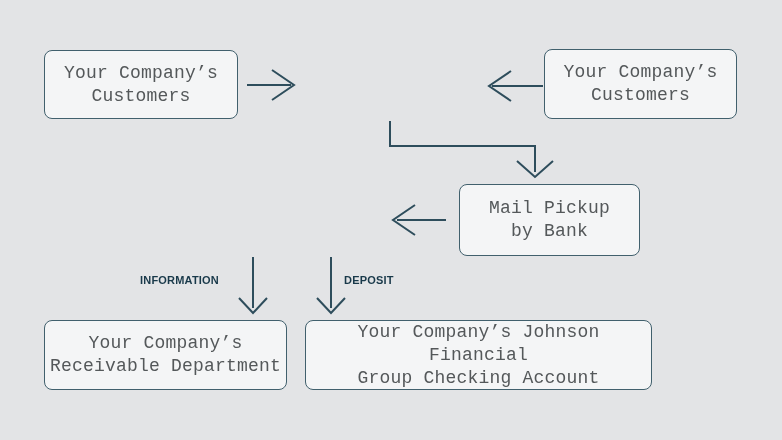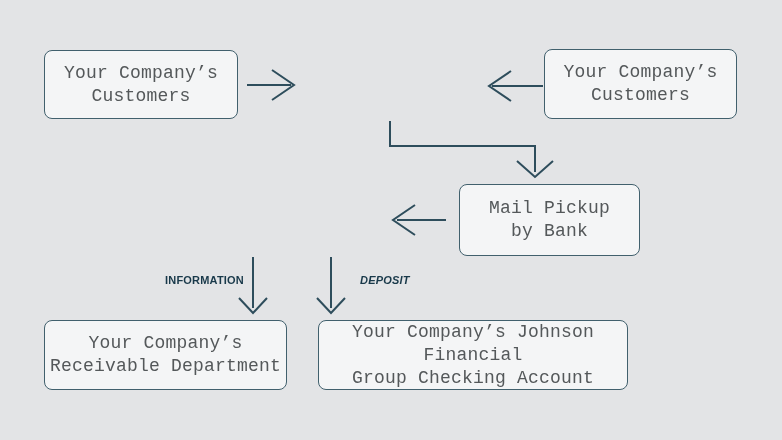--- a/index.html
+++ b/index.html
@@ -53,26 +53,25 @@
     color: #19394a;
     font-size: 11px;
     font-weight: bold;
     letter-spacing: 0.2px;
     white-space: nowrap;
   }
   .edge-label.info {
     left: 140px;
     top: 274px;
     width: 104px;
-    text-align: right;
+    text-align: left;
   }
   .edge-label.deposit {
-    left: 360px;
+    left: 344px;
     top: 274px;
-    font-style: italic;
   }
 </style>
 </head>
 <body>
 
 <div class="canvas">
 
   <svg class="connectors" width="782" height="440" viewBox="0 0 782 440" xmlns="http://www.w3.org/2000/svg">
 
     <g>
@@ -121,21 +120,21 @@
   <div class="node" style="left:447px; top:184px; width:181px; height:72px;margin-left:12px;">
     <span class="node-label">Mail Pickup
 by Bank</span>
   </div>
 
   <div class="node" style="left:44px; top:320px; width:243px; height:70px;">
     <span class="node-label">Your Company’s
 Receivable Department</span>
   </div>
 
-  <div class="node" style="left:318px; top:320px; width:310px; height:70px;">
+  <div class="node" style="left:305px; top:320px; width:347px; height:70px;">
     <span class="node-label">Your Company’s Johnson Financial
 Group Checking Account</span>
   </div>
 
   <div class="edge-label info">INFORMATION</div>
 
   <div class="edge-label deposit">DEPOSIT</div>
 
 </div>
 

